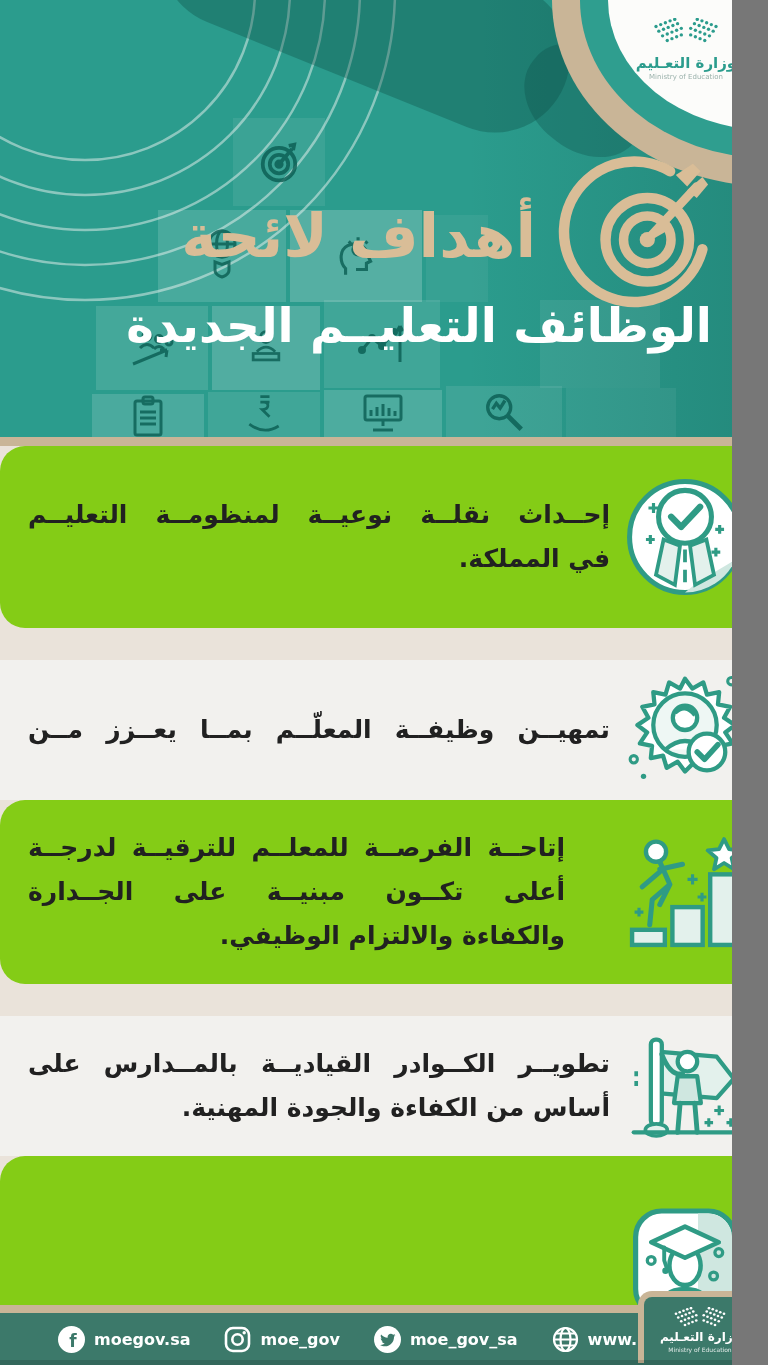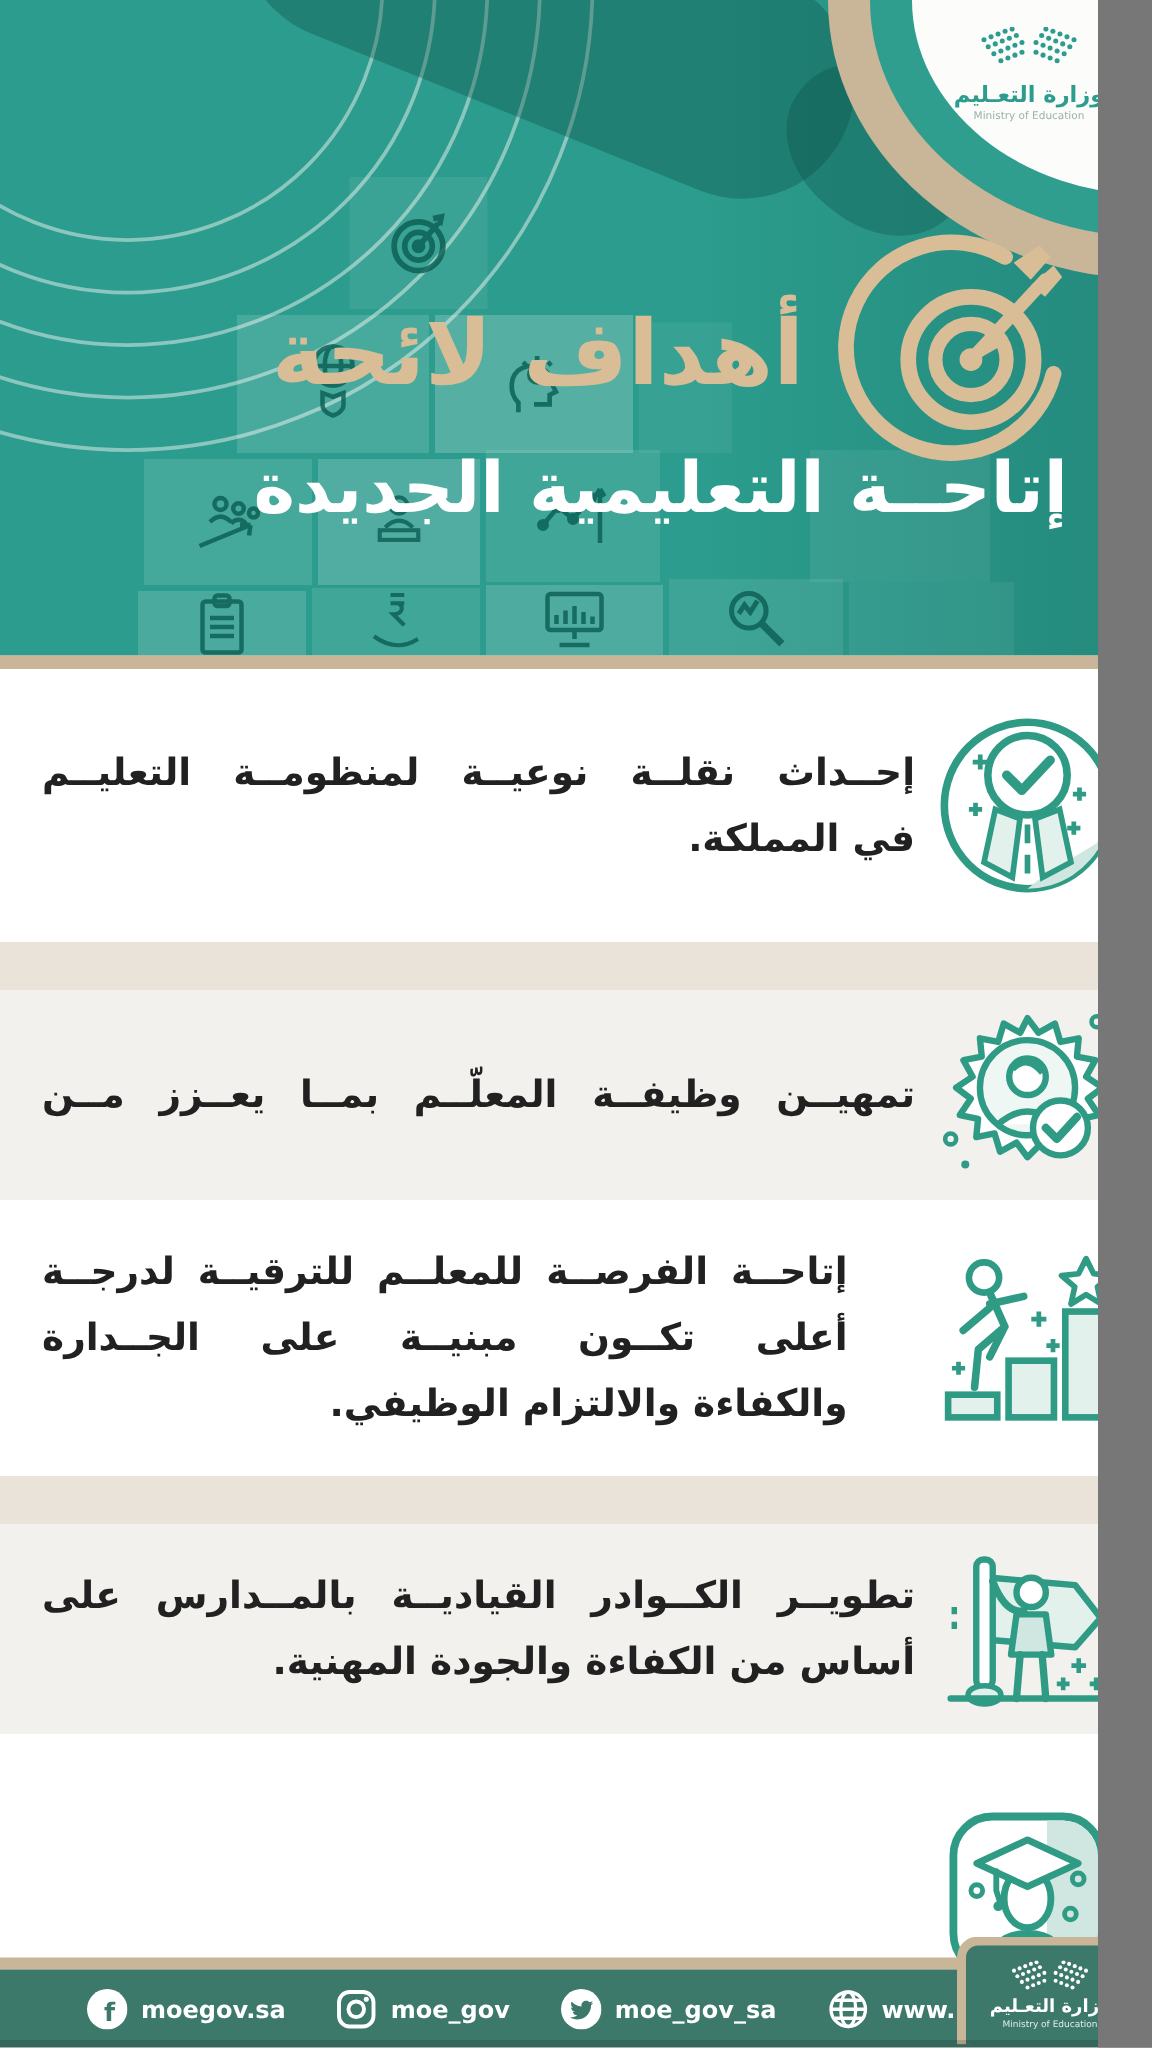--- a/index.html
+++ b/index.html
@@ -27,21 +27,21 @@
   .target-wrap{position:absolute;top:156px;right:58px;width:152px;height:156px;}
   .title1{position:absolute;top:178px;right:232px;font-size:60px;line-height:1;font-weight:bold;
         color:#d9bd97;white-space:nowrap;direction:rtl;margin-top:28px;}
   .title2{position:absolute;top:302px;right:56px;font-size:47px;line-height:1;font-weight:bold;
         color:#ffffff;white-space:nowrap;direction:rtl;}
   
   .divider{position:absolute;left:0;top:437px;width:768px;height:9px;background:#c9b597;}
   
   .sections{position:absolute;left:0;top:446px;width:768px;}
   .sec{display:flex;flex-direction:row-reverse;align-items:center;padding:0 8px 0 28px;box-sizing:border-box;}
-  .bg-a{background:#ffffff;}
+  .bg-a{background:#84cc16;border-radius:25px;}
   .bg-b{background:#f2f1ee;margin-top:32px;}
   .h182{height:182px;}.h140{height:140px;}.h184{height:184px;gap:45px;}.h213{height:213px;}
   .sec .icon-box{width:150px;min-width:150px;display:flex;align-items:center;justify-content:center;}
   .sec .txt{flex:1;direction:rtl;color:#212121;font-weight:bold;font-size:25px;line-height:44px;}
   .ln{text-align:justify;text-align-last:justify;}
   .ln-last{text-align:right;text-align-last:right;}
   
   .footer{position:absolute;left:0;top:1305px;width:768px;height:60px;}
   .footer .tanline{position:absolute;left:0;top:0;width:768px;height:8px;background:#c9b597;}
   .footer .teal{position:absolute;left:0;top:8px;width:768px;height:52px;background:#3c796a;}
@@ -200,21 +200,21 @@
         <circle cx="94" cy="86" r="25" fill="none" stroke="#d9bd97" stroke-width="10"></circle>
         <circle cx="94" cy="86" r="8" fill="#d9bd97"></circle>
         <path d="M94,86 L146,30" stroke="#d9bd97" stroke-width="9" stroke-linecap="round"></path>
         <polygon points="88,92 106,66 116,76" fill="#d9bd97"></polygon>
         <polygon points="124,18 142,6 150,14 136,30" fill="#d9bd97"></polygon>
         <polygon points="136,34 152,20 158,28 146,42" fill="#d9bd97"></polygon>
       </svg>
     </div>
 
     <div class="title1">أهداف لائحة</div>
-    <div class="title2">إتاحــة التعليمية الجديدة</div>
+    <div class="title2">الوظائف التعليــم الجديدة</div>
   </div>
 
   <div class="divider"></div>
 
   <div class="sections">
 
     <div class="sec bg-a h182">
       <div class="icon-box">
         <svg width="126" height="126" viewBox="0 0 100 100">
           <circle cx="50" cy="50" r="44" fill="#ffffff" stroke="#2f9b85" stroke-width="4"></circle>

